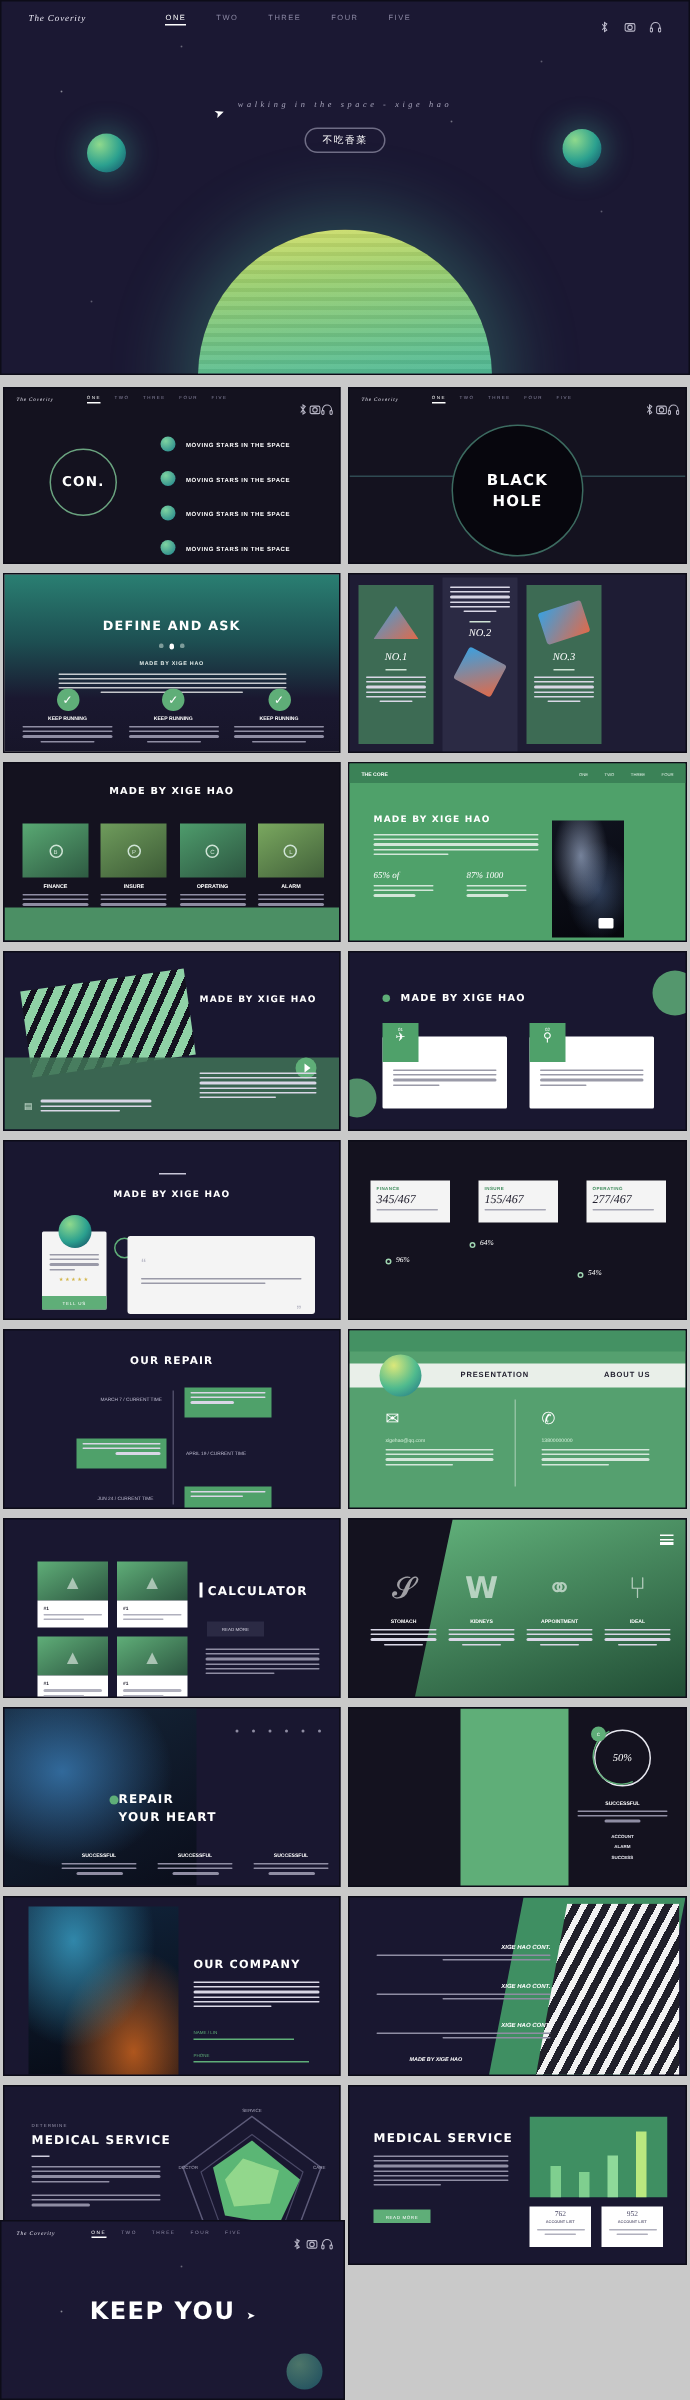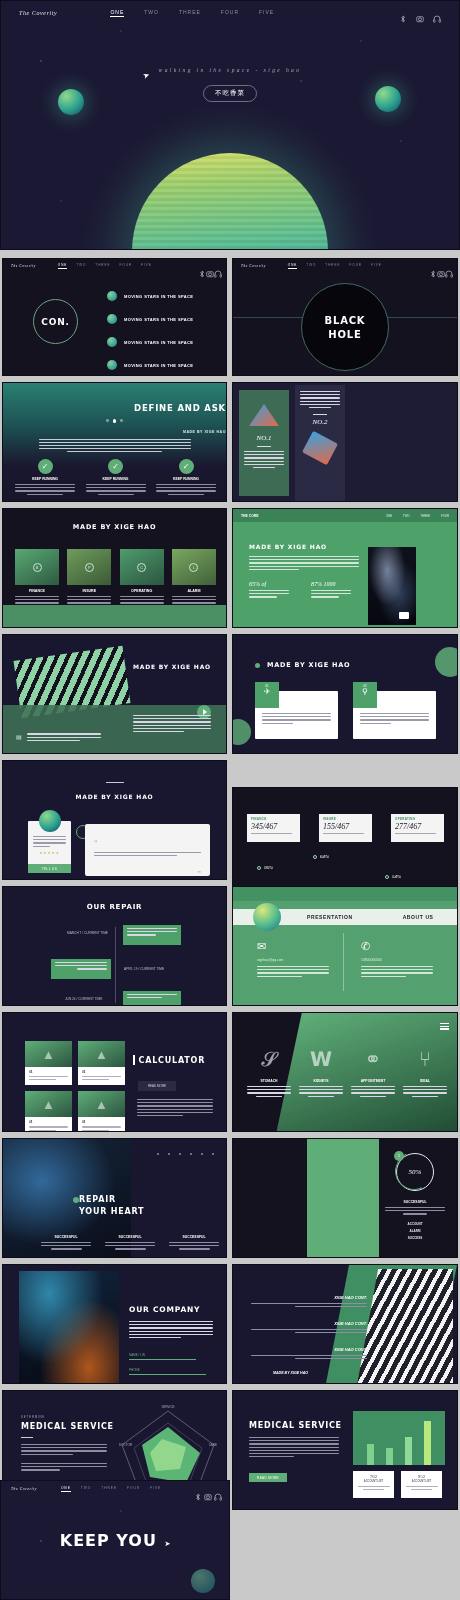--- a/index.html
+++ b/index.html
@@ -211,21 +211,21 @@
       </div>
     </div>
     <div style="position:absolute;left:0;top:58px;width:100%;height:1px;background:#2f4a52"></div>
     <div style="position:absolute;left:50%;top:24px;transform:translateX(-50%);width:88px;height:88px;border-radius:50%;background:#07060d;border:1px solid #3c6b60;display:flex;flex-direction:column;align-items:center;justify-content:center;gap:3px">
       <span class="ttl" style="font-size:10px">BLACK</span>
       <span class="ttl" style="font-size:10px">HOLE</span>
     </div>
   </section>
 
   <section class="slide" style="left:2px;top:382px;width:225px;height:120px;background:linear-gradient(180deg,#2a7f72 0%,#1d4f52 38%,#1a1830 70%,#171529 100%)">
-    <div style="text-align:right;padding-top:20px">
+    <div style="text-align:center;padding-top:30px">
       <div class="ttl" style="font-size:8.5px">DEFINE AND ASK</div>
       <div style="display:flex;gap:4px;justify-content:center;margin-top:6px">
         <span style="width:2.5px;height:2.5px;border-radius:50%;background:#7d9c9a"></span>
         <span style="width:3.5px;height:3.5px;border-radius:50%;background:#fff"></span>
         <span style="width:2.5px;height:2.5px;border-radius:50%;background:#7d9c9a"></span>
       </div>
       <div style="font-size:3.6px;color:#dfe8e6;font-weight:bold;margin-top:7px;letter-spacing:.5px">MADE BY XIGE HAO</div>
       <div style="margin:5px auto 0;width:152px">
         <div class="ln wt" style="width:100%"></div>
           <div class="ln wt" style="width:100%"></div>
@@ -287,20 +287,33 @@
         <div class="ln lt" style="width:100%"></div>
           <div class="ln lt" style="width:100%"></div>
           <div class="ln lt" style="width:100%"></div>
         <div class="ln lt" style="width:100%"></div>
           <div class="ln lt" style="width:100%"></div>
           <div class="ln lt" style="width:55%;margin:0 auto"></div>
       </div>
       <div style="width:14px;height:1px;background:#cfe4d6;margin:6px auto 3px"></div>
       <div style="font-size:7px;color:#fff;font-style:italic;font-family:'Liberation Serif',serif">NO.2</div>
       <div style="width:28px;height:24px;margin:10px auto 0;background:linear-gradient(140deg,#3aa0e0,#e06a4a);transform:rotate(28deg);border-radius:2px"></div>
+    </div>
+    <div style="position:absolute;left:118px;top:7px;width:50px;height:106px;background:#3d6b54;padding:6px 5px;text-align:center">
+      <div style="width:30px;height:22px;margin:8px auto 0;background:linear-gradient(140deg,#3aa0e0,#e06a4a);transform:rotate(-18deg);border-radius:2px"></div>
+      <div style="font-size:7px;color:#fff;font-style:italic;font-family:'Liberation Serif',serif;margin-top:8px">NO.3</div>
+      <div style="width:14px;height:1px;background:#cfe4d6;margin:4px auto"></div>
+      <div>
+        <div class="ln lt" style="width:100%"></div>
+          <div class="ln lt" style="width:100%"></div>
+          <div class="ln lt" style="width:100%"></div>
+        <div class="ln lt" style="width:100%"></div>
+          <div class="ln lt" style="width:100%"></div>
+          <div class="ln lt" style="width:55%;margin:0 auto"></div>
+      </div>
     </div>
   </section>
 
   <section class="slide black" style="left:2px;top:508px;width:225px;height:120px">
     <div class="ttl" style="font-size:6.5px;text-align:center;padding-top:14px">MADE BY XIGE HAO</div>
     <div style="position:absolute;left:12px;top:40px;width:201px;display:flex;justify-content:space-between">
       <div style="width:44px">
         <div style="height:36px;background:linear-gradient(150deg,#59a973,#2e5a42);display:flex;align-items:center;justify-content:center">
           <span style="width:9px;height:9px;border:1px solid #cfe4d6;border-radius:50%;color:#cfe4d6;font-size:4px;display:flex;align-items:center;justify-content:center">B</span>
         </div>
@@ -469,21 +482,21 @@
     <div style="position:absolute;left:82px;top:63px;width:125px;height:52px;background:#f4f4f4;border-radius:2px;padding:7px 9px">
       <span style="color:#b9b9c6;font-size:7px;font-weight:bold">“</span>
       <div style="margin-top:3px">
         <div class="ln" style="background:#9a9aa8;width:100%"></div>
           <div class="ln" style="background:#9a9aa8;width:78%"></div>
       </div>
       <div style="text-align:right;color:#b9b9c6;font-size:7px;font-weight:bold;margin-top:14px">”</div>
     </div>
   </section>
 
-  <section class="slide black" style="left:232px;top:787px;width:226px;height:120px">
+  <section class="slide black" style="left:232px;top:760px;width:226px;height:120px">
     <div style="position:absolute;left:14px;top:26px;width:53px;height:28px;background:#f4f4f4;padding:3px 4px">
       <div style="font-size:3px;color:#3f8c5c;font-weight:bold;letter-spacing:.3px">FINANCE</div>
       <div style="font-size:8px;color:#22202f;font-family:'Liberation Serif',serif;font-style:italic;margin-top:1px">345/467</div>
       <div class="ln" style="background:#a7a7b5;width:92%;margin-top:2px"></div>
     </div>
     <div style="position:absolute;left:86px;top:26px;width:53px;height:28px;background:#f4f4f4;padding:3px 4px">
       <div style="font-size:3px;color:#3f8c5c;font-weight:bold;letter-spacing:.3px">INSURE</div>
       <div style="font-size:8px;color:#22202f;font-family:'Liberation Serif',serif;font-style:italic;margin-top:1px">155/467</div>
       <div class="ln" style="background:#a7a7b5;width:92%;margin-top:2px"></div>
     </div>

